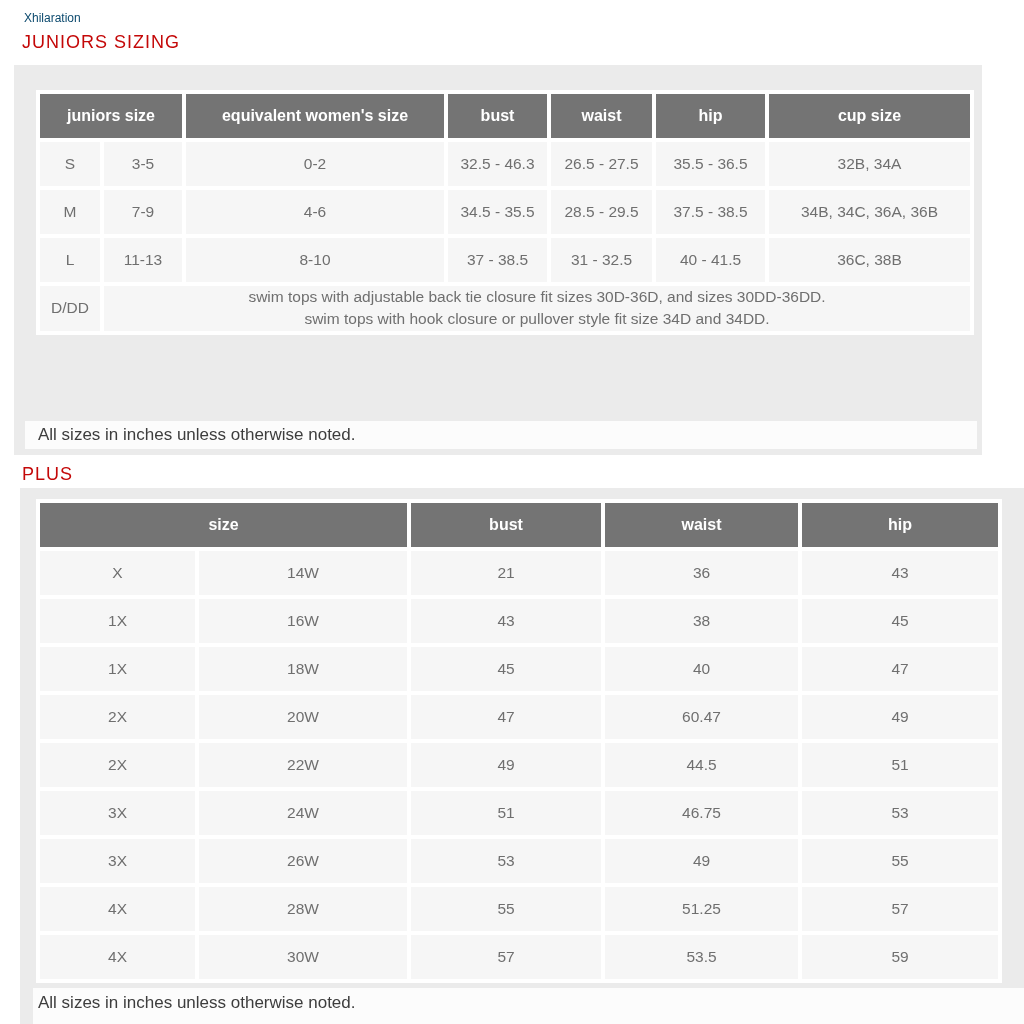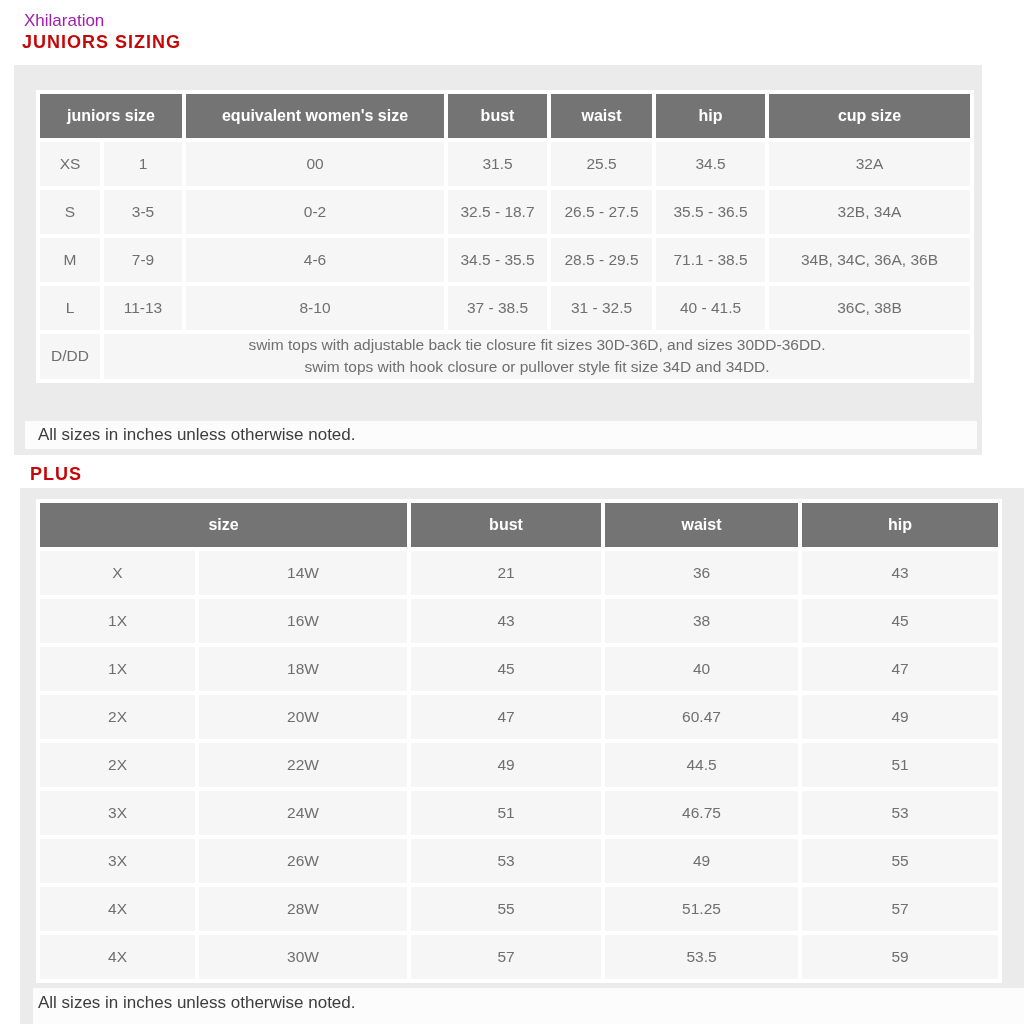--- a/index.html
+++ b/index.html
@@ -11,32 +11,32 @@
   body {
     position: relative;
     width: 1024px;
     height: 1024px;
     overflow: hidden;
   }
   .brand-title {
     position: absolute;
     left: 24px;
     top: 11px;
-    font-size: 17px;
-    color: #a21caf;
+    font-size: 12px;
+    color: #0c4a6e;
   }
   .section-title {
     position: absolute;
     font-size: 18px;
-    font-weight: bold;
+    font-weight: normal;
     color: #c40808;
     letter-spacing: 1px;
   }
   #juniors-title { left: 22px; top: 32px; }
-  #plus-title    { left: 30px; top: 464px; }
+  #plus-title    { left: 22px; top: 464px; }
 
   .container {
     position: absolute;
     background: #ebebeb;
   }
   #juniors-box { left: 14px; top: 65px;  width: 968px; height: 390px; }
   #plus-box    { left: 20px; top: 488px; width: 1016px; height: 536px; }
 
   table.size-table {
     position: absolute;
@@ -105,44 +105,35 @@
         <th colspan="2">juniors size</th>
         <th>equivalent women's size</th>
         <th>bust</th>
         <th>waist</th>
         <th>hip</th>
         <th>cup size</th>
       </tr>
     </thead>
     <tbody>
         <tr>
-          <td>XS</td>
-          <td>1</td>
-          <td>00</td>
-          <td>31.5</td>
-          <td>25.5</td>
-          <td>34.5</td>
-          <td>32A</td>
-        </tr>
-        <tr>
           <td>S</td>
           <td>3-5</td>
           <td>0-2</td>
-          <td>32.5 - 18.7</td>
+          <td>32.5 - 46.3</td>
           <td>26.5 - 27.5</td>
           <td>35.5 - 36.5</td>
           <td>32B, 34A</td>
         </tr>
         <tr>
           <td>M</td>
           <td>7-9</td>
           <td>4-6</td>
           <td>34.5 - 35.5</td>
           <td>28.5 - 29.5</td>
-          <td>71.1 - 38.5</td>
+          <td>37.5 - 38.5</td>
           <td>34B, 34C, 36A, 36B</td>
         </tr>
         <tr>
           <td>L</td>
           <td>11-13</td>
           <td>8-10</td>
           <td>37 - 38.5</td>
           <td>31 - 32.5</td>
           <td>40 - 41.5</td>
           <td>36C, 38B</td>

